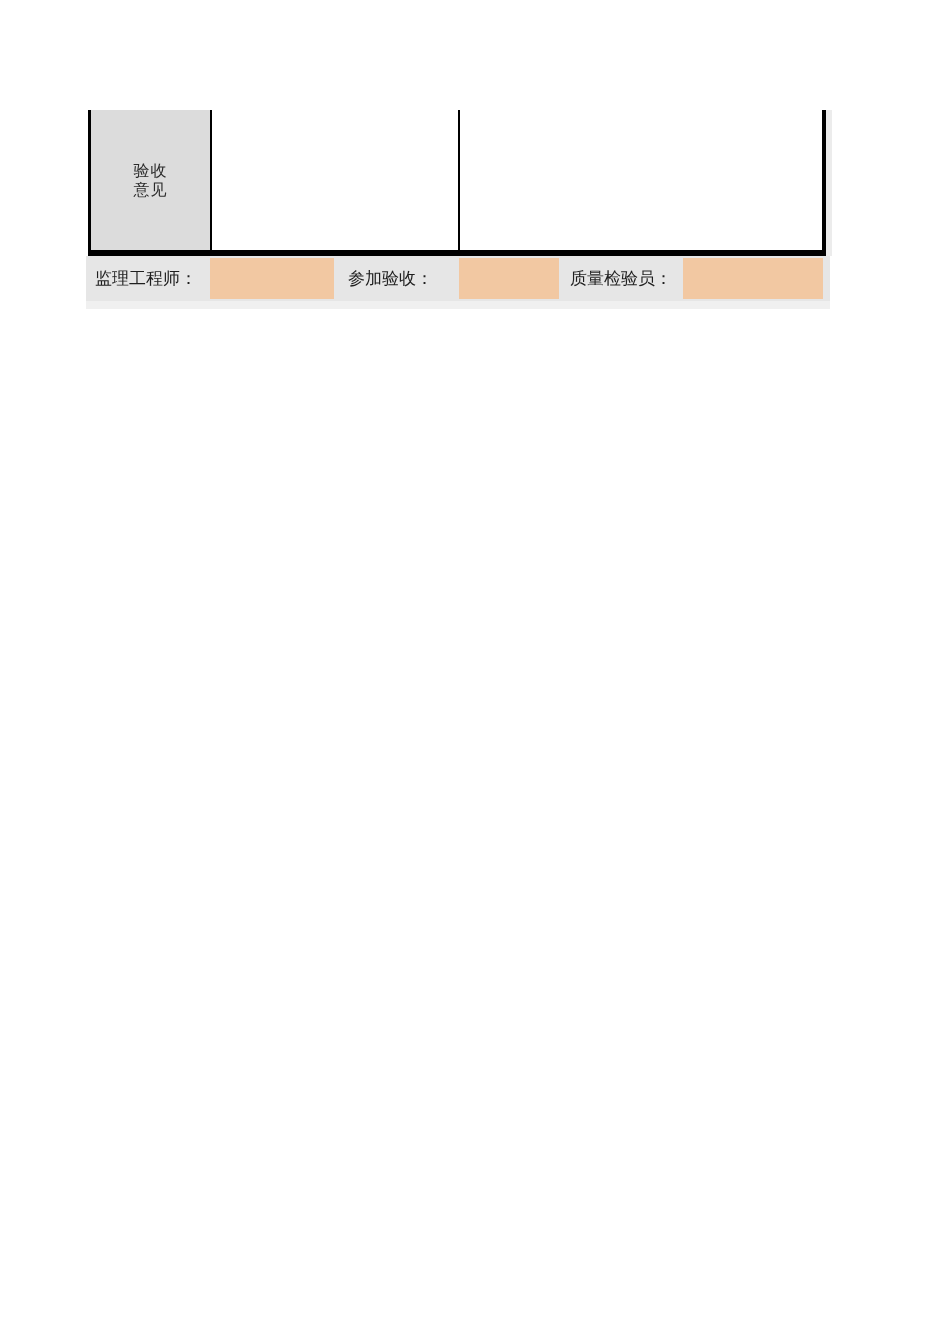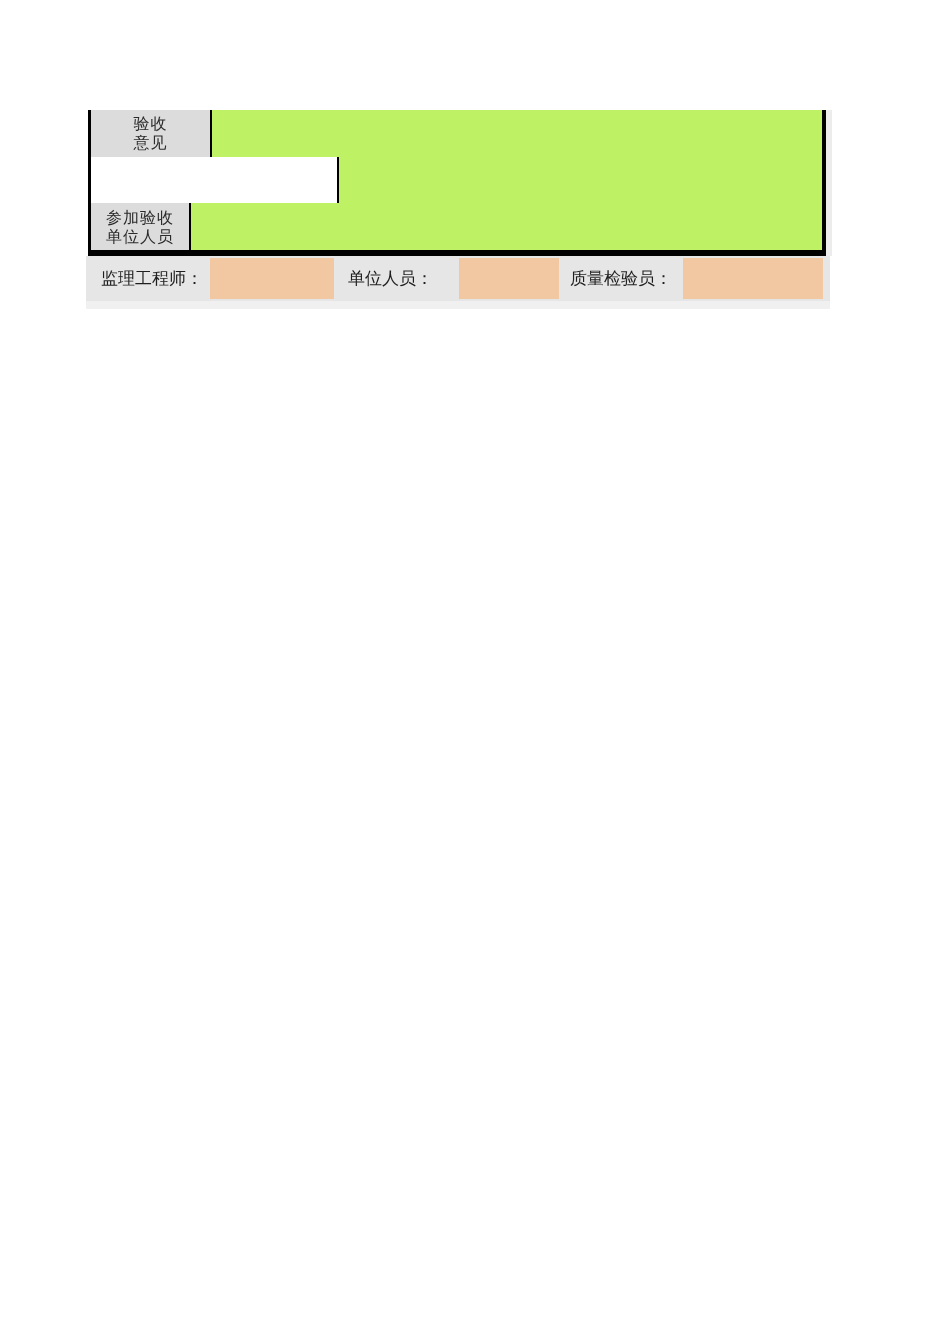--- a/index.html
+++ b/index.html
@@ -16,22 +16,21 @@
     position: absolute;
     left: 88px;
     top: 110px;
     width: 738px;
     height: 146px;
     box-sizing: border-box;
     border-left: 3px solid #000;
     border-right: 4px solid #000;
     border-bottom: 6px solid #000;
     display: flex;
-    background: #bef264;
-    flex-direction: column;
+    background: #14532d;
   }
   .cell {
     height: 100%;
     box-sizing: border-box;
     display: flex;
     align-items: center;
     justify-content: center;
   }
   .cell-gray { background: #dcdcdc; }
   .cell-white { background: #ffffff; }
@@ -68,21 +67,21 @@
   .sig-label {
     position: absolute;
     top: 0;
     height: 45px;
     display: flex;
     align-items: center;
     font-size: 17px;
     color: #1f1f1f;
     white-space: nowrap;
   }
-  .lbl1 { left: 15px; }
+  .lbl1 { left: 9px; }
   .lbl2 { left: 262px; }
   .lbl3 { left: 484px; text-align: center; }
   .sig-field {
     position: absolute;
     top: 2px;
     height: 41px;
     background: #f2c8a2;
   }
   .fld1 { left: 124px; width: 124px; }
   .fld2 { left: 373px; width: 100px; }
@@ -102,36 +101,30 @@
 <div class="page">
 
   <div class="tbl">
     <div class="cell cell-gray c1">
       <div class="cell-text">
         <span>验收</span>
         <span>意见</span>
       </div>
     </div>
     <div class="cell cell-white c2"></div>
-    <div class="cell cell-gray c3">
-      <div class="cell-text">
-        <span>参加验收</span>
-        <span>单位人员</span>
-      </div>
-    </div>
     <div class="cell cell-white c4"></div>
   </div>
 
   <div class="right-shadow"></div>
 
   <div class="sigrow">
     <span class="sig-label lbl1">监理工程师：</span>
     <div class="sig-field fld1"></div>
 
-    <span class="sig-label lbl2">单位人员：</span>
+    <span class="sig-label lbl2">参加验收：</span>
     <div class="sig-field fld2"></div>
 
     <span class="sig-label lbl3">质量检验员：</span>
     <div class="sig-field fld3"></div>
   </div>
 
   <div class="bottom-strip"></div>
 
 </div>
 

